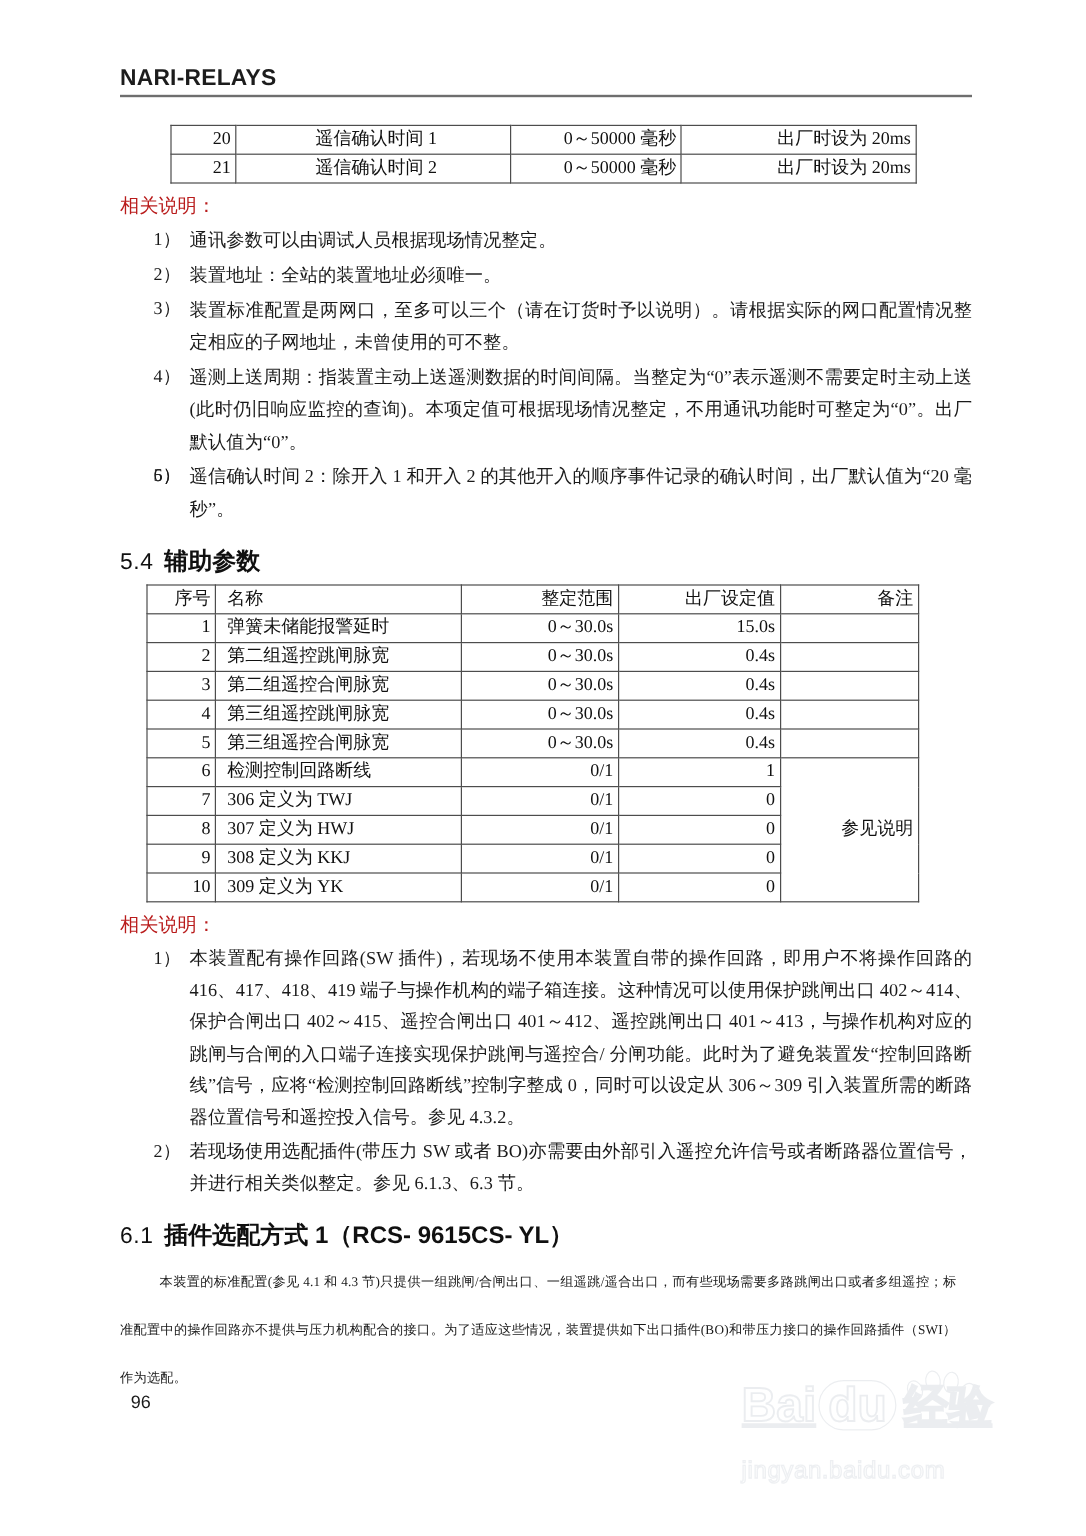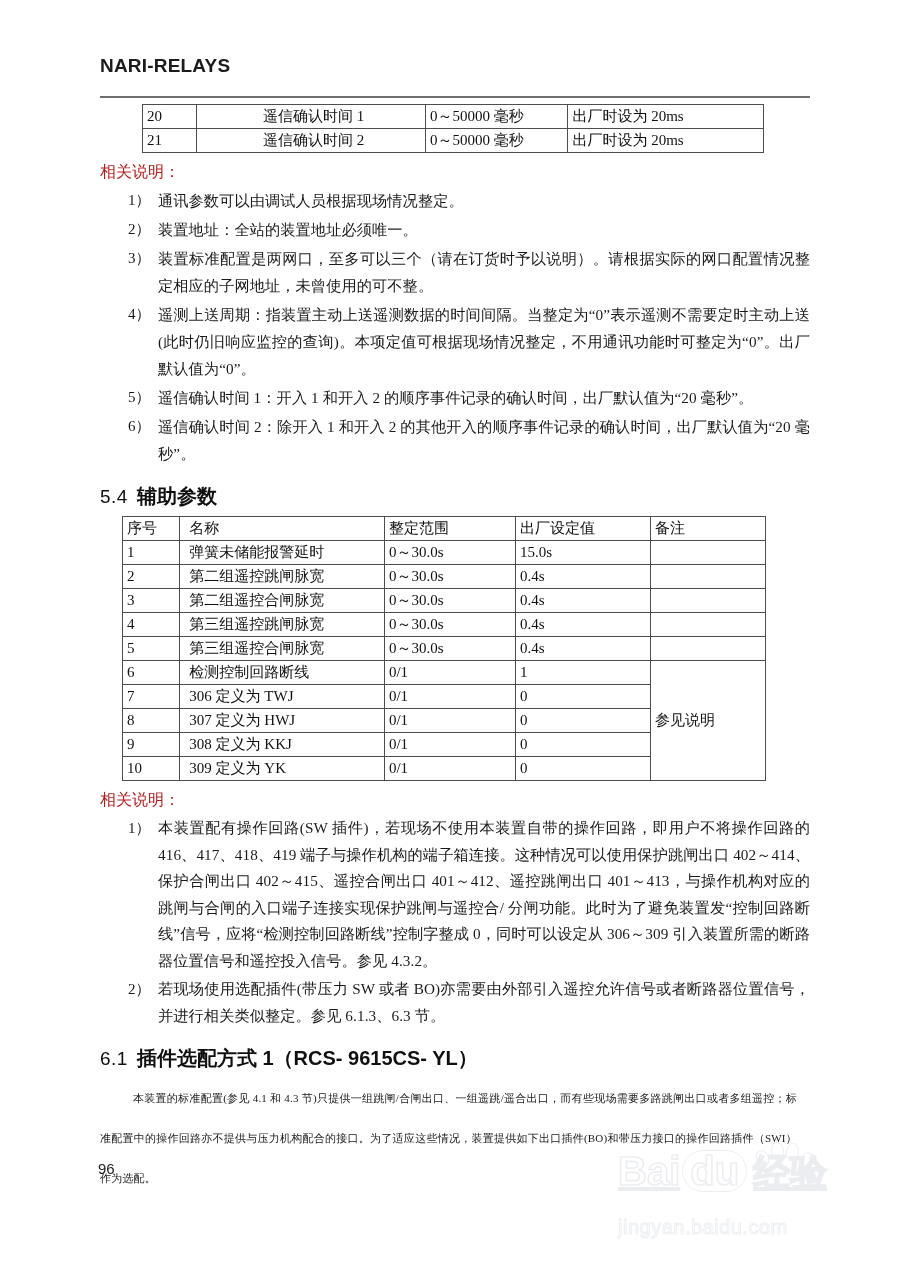--- a/index.html
+++ b/index.html
@@ -22,21 +22,21 @@
 
   
   .header {
     position: absolute;
     left: 100px;
     top: 55px;
     width: 710px;
     display: flex;
     align-items: flex-end;
     justify-content: space-between;
-    padding-bottom: 19px;
+    padding-bottom: 2px;
     border-bottom: 2.5px solid #6e6e6e;
   }
   .header-left {
     font-family: "Liberation Sans", "DejaVu Sans", sans-serif;
     font-size: 19px;
     font-weight: bold;
     letter-spacing: 0.2px;
     color: #1c1c1c;
   }
   .header-right {
@@ -64,21 +64,21 @@
     border-collapse: collapse;
     font-size: 15px;
     color: #111;
   }
   table.doc-table td, table.doc-table th {
     border: 1px solid #4d4d4d;
     padding: 1px 4px;
     height: 21px;
     line-height: 19px;
     font-weight: normal;
-    text-align: left;
+    text-align: right;
     vertical-align: middle;
   }
   table.comm-table {
     margin-left: 42px;
     width: 622px;
   }
   table.comm-table .c-no   { width: 48px; }
   table.comm-table .c-name { width: 232px; text-align: center; padding-left: 9px; }
   table.comm-table .c-rng  { width: 142px; }
   table.comm-table .c-val  { width: 200px; }
@@ -153,21 +153,21 @@
     font-size: 11px;
     line-height: 40px;
     text-indent: 33px;
     text-align: justify;
     letter-spacing: 0.2px;
   }
 
   
   .page-number {
     position: absolute;
-    left: 98px;
+    left: 109px;
     top: 1160px;
     font-size: 15px;
     font-family: "Liberation Sans", "DejaVu Sans", sans-serif;
     color: #1a1a1a;
   }
 
   
   .watermark {
     position: absolute;
     left: 618px;
@@ -269,21 +269,20 @@
       <li>
         <span class="marker">3）</span>
         <span>装置标准配置是两网口，至多可以三个（请在订货时予以说明）。请根据实际的网口配置情况整定相应的子网地址，未曾使用的可不整。</span>
       </li>
       <li>
         <span class="marker">4）</span>
         <span>遥测上送周期：指装置主动上送遥测数据的时间间隔。当整定为“0”表示遥测不需要定时主动上送(此时仍旧响应监控的查询)。本项定值可根据现场情况整定，不用通讯功能时可整定为“0”。出厂默认值为“0”。</span>
       </li>
       <li>
         <span class="marker">5）</span>
-        <span>遥信确认时间 1：开入 1 和开入 2 的顺序事件记录的确认时间，出厂默认值为“20 毫秒”。</span>
       </li>
       <li>
         <span class="marker">6）</span>
         <span>遥信确认时间 2：除开入 1 和开入 2 的其他开入的顺序事件记录的确认时间，出厂默认值为“20 毫秒”。</span>
       </li>
     </ol>
 
     <h2 class="h-sub">
       <span class="numpart">5.4</span><span class="txtpart">辅助参数</span>
     </h2>

